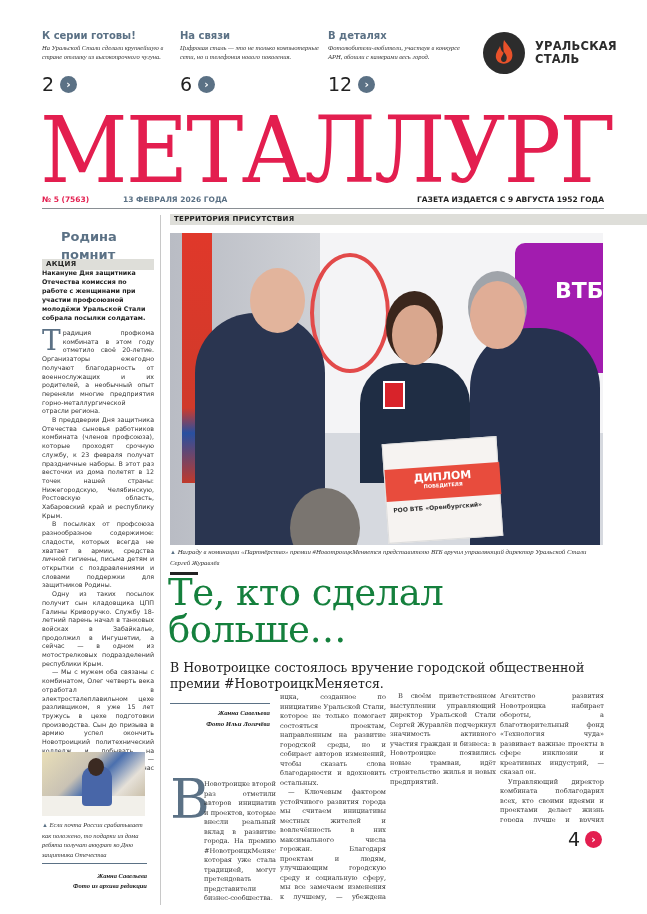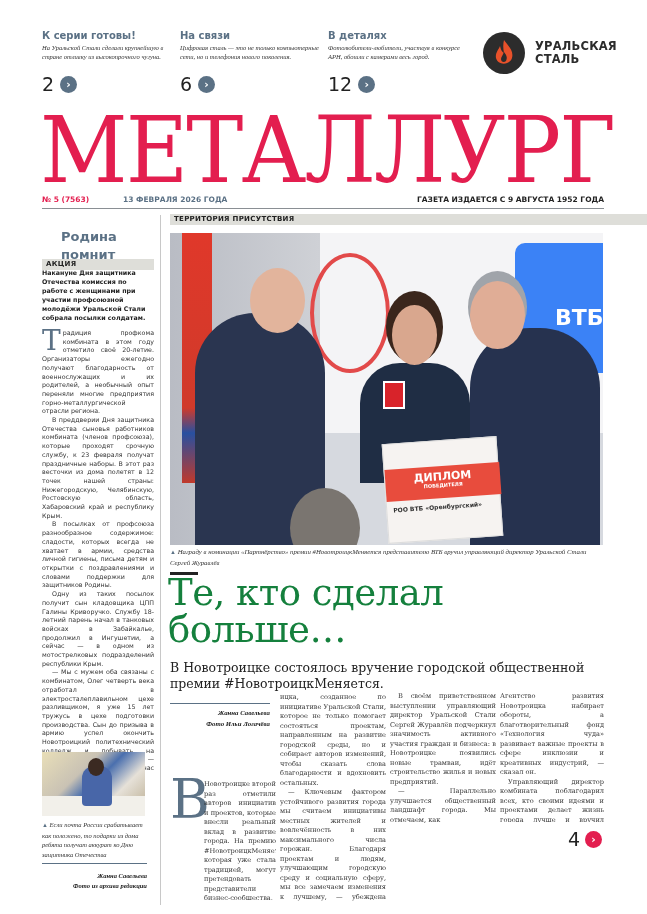--- a/index.html
+++ b/index.html
@@ -45,21 +45,21 @@
   .left-photo .table { position: absolute; left: 0; top: 44px; width: 103px; height: 20px; background: #f2f0ea; }
   .left-caption { position: absolute; left: 42px; top: 820px; width: 105px; font: italic 6.5px "Liberation Serif", serif; color: #333; line-height: 9.5px; }
   .left-rule { position: absolute; left: 42px; top: 863px; width: 105px; height: 1px; background: #5b7185; }
   .left-credit { position: absolute; left: 42px; top: 871px; width: 105px; text-align: right; font: bold italic 6.5px "Liberation Serif", serif; color: #222; line-height: 10px; }
 
   
   .main-photo { position: absolute; left: 170px; top: 233px; width: 433px; height: 312px; background: #d6d9df; overflow: hidden; }
   .mp-wall { position: absolute; left: 0; top: 0; width: 150px; height: 312px; background: linear-gradient(90deg,#b9bcc4,#cfd1d6); }
   .mp-flag { position: absolute; left: 12px; top: 0; width: 30px; height: 250px; background: linear-gradient(180deg,#e0382a,#d03a2a 70%,#2850a0 80%,#c0392b); }
   .mp-screen { position: absolute; left: 150px; top: 0; width: 283px; height: 200px; background: #f4f4f6; }
-  .mp-vtb { position: absolute; left: 345px; top: 10px; width: 90px; height: 130px; background: #3b82f6; border-radius: 10px 0 0 10px; color: #fff; font: bold 22px "DejaVu Sans", sans-serif; padding: 62px 0 0 40px; }
+  .mp-vtb { position: absolute; left: 345px; top: 10px; width: 90px; height: 130px; background: #a21caf; border-radius: 10px 0 0 10px; color: #fff; font: bold 22px "DejaVu Sans", sans-serif; padding: 35px 0 0 40px; }
   .mp-arc { position: absolute; left: 140px; top: 20px; width: 80px; height: 120px; border: 4px solid #e24a4a; border-radius: 50%; }
   .mp-man1 { position: absolute; left: 25px; top: 80px; width: 130px; height: 240px; background: #2a3550; border-radius: 60px 60px 0 0; }
   .mp-head1 { position: absolute; left: 80px; top: 35px; width: 55px; height: 65px; background: #e2b49c; border-radius: 50%; }
   .mp-woman { position: absolute; left: 190px; top: 130px; width: 110px; height: 120px; background: #1f2d44; border-radius: 40px 40px 0 0; }
   .mp-head2 { position: absolute; left: 222px; top: 72px; width: 45px; height: 60px; background: #d9a78e; border-radius: 50%; box-shadow: 0 -8px 0 6px #3a261c; }
   .mp-man2 { position: absolute; left: 300px; top: 95px; width: 130px; height: 230px; background: #26324f; border-radius: 60px 60px 0 0; }
   .mp-head3 { position: absolute; left: 300px; top: 48px; width: 55px; height: 68px; background: #e0ad96; border-radius: 50%; box-shadow: 0 -8px 0 2px #a0a4aa; }
   .mp-diploma { position: absolute; left: 215px; top: 207px; width: 115px; height: 100px; background: #f6f3f1; border: 1px solid #ddd; transform: rotate(-4deg); }
   .mp-diploma .band { position: absolute; left: 0; top: 25px; width: 115px; height: 32px; background: #e84c3d; color: #fff; font: bold 11px "DejaVu Sans", sans-serif; text-align: center; line-height: 22px; }
   .mp-diploma .band small { display: block; font-size: 5px; line-height: 7px; margin-top: -6px; }
@@ -206,21 +206,20 @@
 </div>
 <div class="body-col" style="left:280px; top:693px; width:106px; height:210px; overflow:hidden;">
   <p class="split">
       <span style="display: block;">ицка, созданное по инициативе Уральской Стали, которое не только помогает состояться проектам, направленным на развитие городской среды, но и собирает авторов изменений, чтобы сказать слова благодарности и вдохновить остальных.</span>
       <span style="display: block; text-indent: 8px;">— Ключевым фактором устойчивого развития города мы считаем инициативы местных жителей и вовлечённость в них максимального числа горожан. Благодаря проектам и людям, улучшающим городскую среду и социальную сферу, мы все замечаем изменения к лучшему, — убеждена директор</span>
     </p>
 </div>
 <div class="body-col" style="left:390px; top:692px; width:106px; height:210px; overflow:hidden;">
   <p class="split">
       <span style="display: block; text-indent: 8px;">В своём приветственном выступлении управляющий директор Уральской Стали Сергей Журавлёв подчеркнул значимость активного участия граждан и бизнеса: в Новотроицке появились новые трамваи, идёт строительство жилья и новых предприятий.</span>
-      <span style="display: block; text-indent: 8px;">— Параллельно улучшается общественный ландшафт города. Мы отмечаем, как</span>
     </p>
 </div>
 <div class="body-col" style="left:500px; top:692px; width:104px; height:130px; overflow:hidden;">
   <p class="split">
       <span style="display: block;">Агентство развития Новотроицка набирает обороты, а благотворительный фонд «Технология чуда» развивает важные проекты в сфере инклюзии и креативных индустрий, — сказал он.</span>
       <span style="display: block; text-indent: 8px;">Управляющий директор комбината поблагодарил всех, кто своими идеями и проектами делает жизнь города лучше и вручил награду в номинации «Партнёрство» представителю регионального операционного офиса банка ВТБ «Оренбургский».</span>
     </p>
 </div>
 
 <div class="cont">

